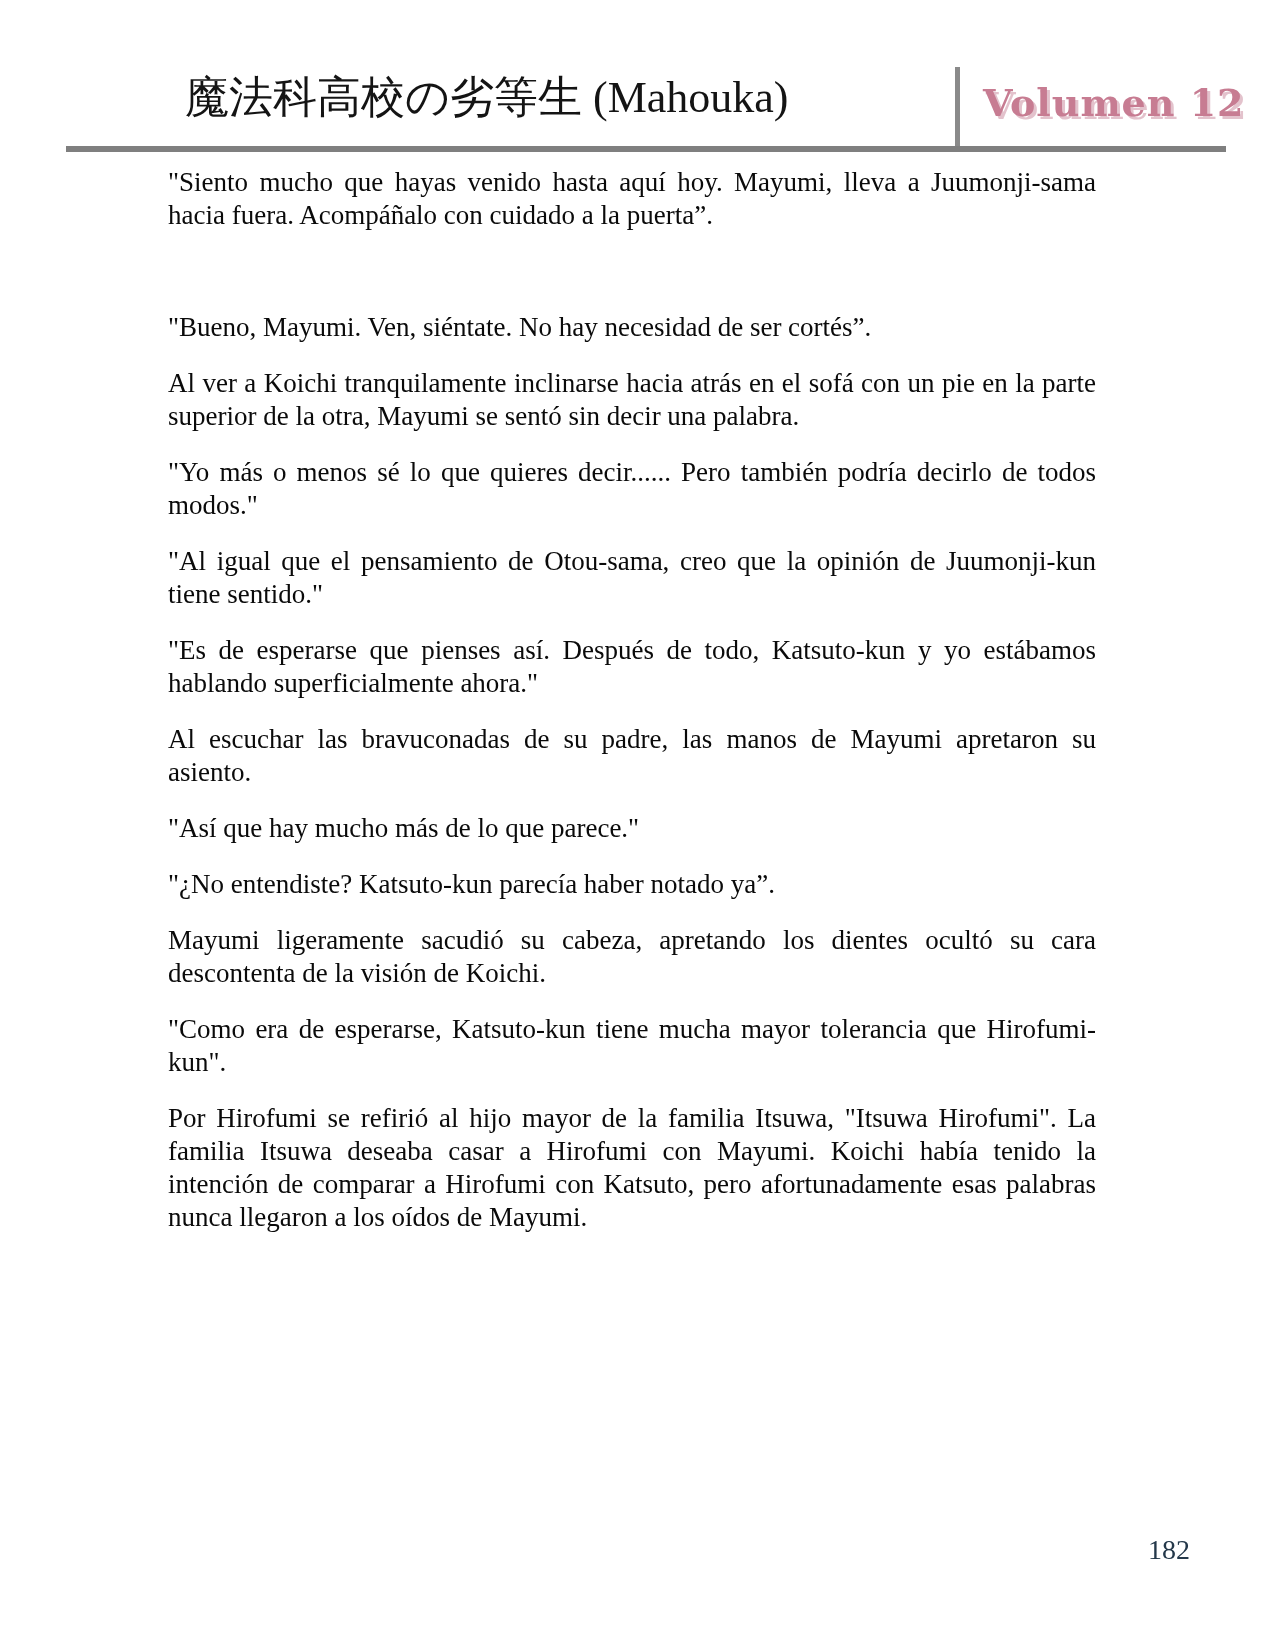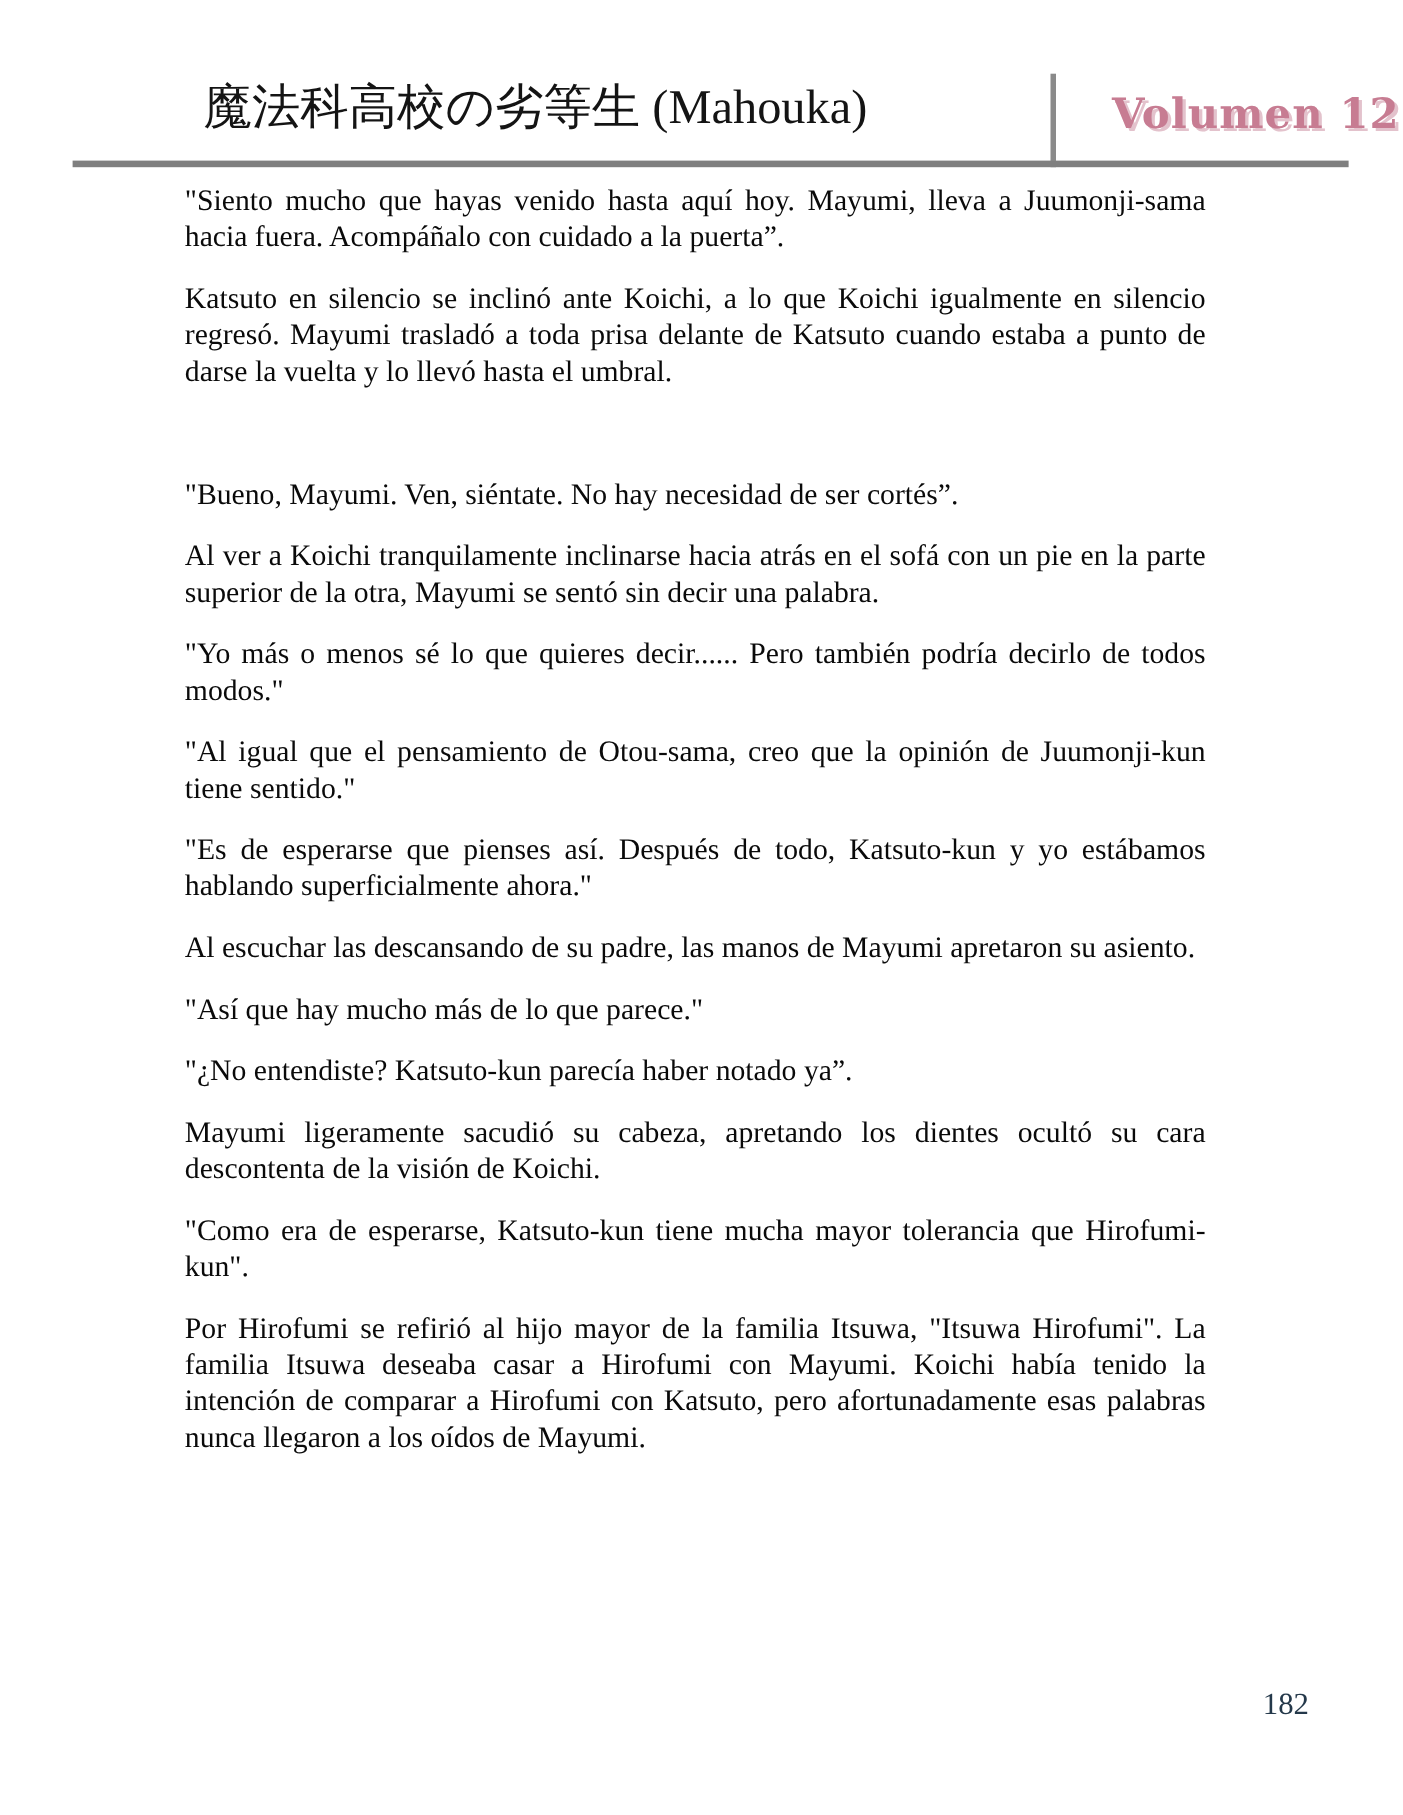--- a/index.html
+++ b/index.html
@@ -33,21 +33,20 @@
     position: absolute;
     left: 983px;
     top: 80px;
     font-family: "DejaVu Serif", serif;
     font-weight: bold;
     font-size: 38px;
     letter-spacing: 1px;
     color: #C77C92;
     text-shadow: 3px 3px 0 #E3C2CC;
     white-space: nowrap;
-    margin-left: 28px;
   }
   .header-rule {
     position: absolute;
     left: 66px;
     top: 146px;
     width: 1160px;
     height: 6px;
     background: #7f7f7f;
   }
   .content {
@@ -85,28 +84,27 @@
   <div class="header-title"><span>魔法科高校の劣等生</span><span> (Mahouka)</span></div>
 
   <div class="header-vbar"></div>
 
   <div class="volume-label">Volumen 12</div>
 
   <div class="header-rule"></div>
 
   <div class="content">
       <p>"Siento mucho que hayas venido hasta aquí hoy. Mayumi, lleva a Juumonji-sama hacia fuera. Acompáñalo con cuidado a la puerta”.</p>
-      <p>Katsuto en silencio se inclinó ante Koichi, a lo que Koichi igualmente en silencio regresó. Mayumi trasladó a toda prisa delante de Katsuto cuando estaba a punto de darse la vuelta y lo llevó hasta el umbral.</p>
       <div class="scene-break"></div>
       <p>"Bueno, Mayumi. Ven, siéntate. No hay necesidad de ser cortés”.</p>
       <p>Al ver a Koichi tranquilamente inclinarse hacia atrás en el sofá con un pie en la parte superior de la otra, Mayumi se sentó sin decir una palabra.</p>
       <p>"Yo más o menos sé lo que quieres decir...... Pero también podría decirlo de todos modos."</p>
       <p>"Al igual que el pensamiento de Otou-sama, creo que la opinión de Juumonji-kun tiene sentido."</p>
       <p>"Es de esperarse que pienses así. Después de todo, Katsuto-kun y yo estábamos hablando superficialmente ahora."</p>
-      <p>Al escuchar las descansando de su padre, las manos de Mayumi apretaron su asiento.</p>
+      <p>Al escuchar las bravuconadas de su padre, las manos de Mayumi apretaron su asiento.</p>
       <p>"Así que hay mucho más de lo que parece."</p>
       <p>"¿No entendiste? Katsuto-kun parecía haber notado ya”.</p>
       <p>Mayumi ligeramente sacudió su cabeza, apretando los dientes ocultó su cara descontenta de la visión de Koichi.</p>
       <p>"Como era de esperarse, Katsuto-kun tiene mucha mayor tolerancia que Hirofumi-kun".</p>
       <p>Por Hirofumi se refirió al hijo mayor de la familia Itsuwa, "Itsuwa Hirofumi". La familia Itsuwa deseaba casar a Hirofumi con Mayumi. Koichi había tenido la intención de comparar a Hirofumi con Katsuto, pero afortunadamente esas palabras nunca llegaron a los oídos de Mayumi.</p>
     </div>
 
   <div class="page-number">182</div>
 
 </div>

